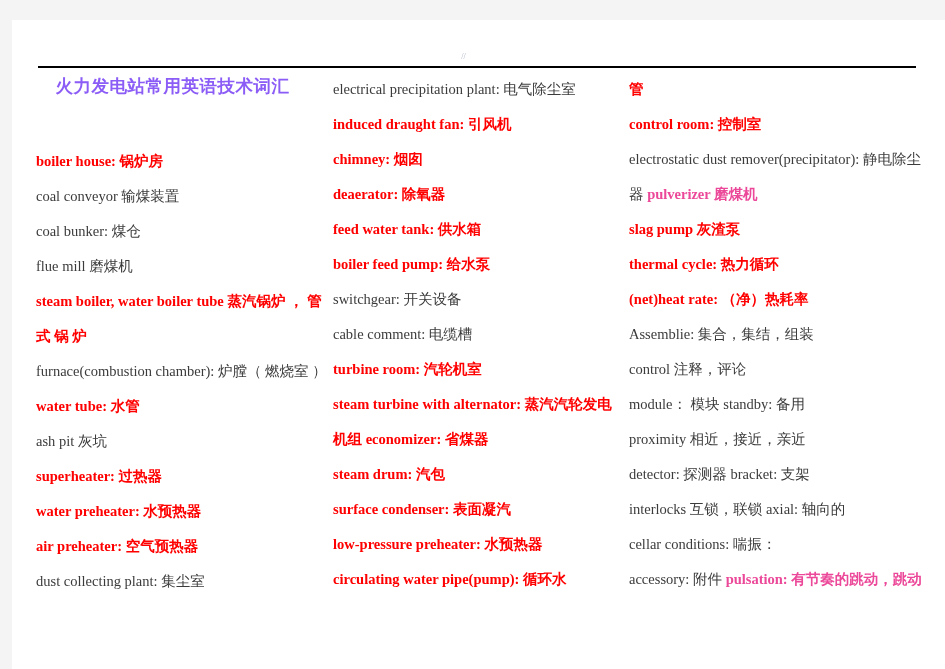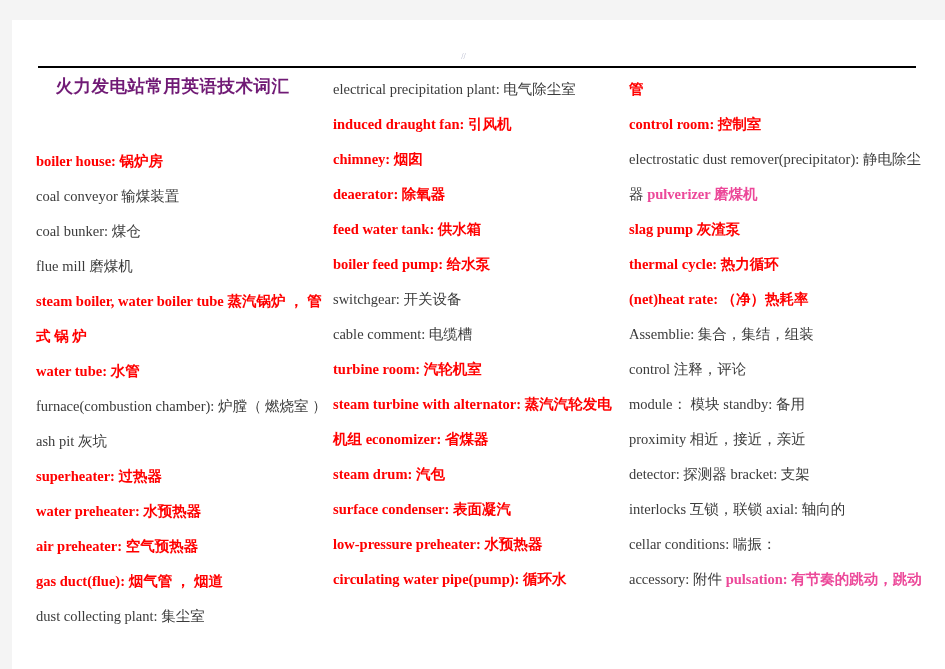--- a/index.html
+++ b/index.html
@@ -75,21 +75,21 @@
   }
   .col-1 { width: 321px; padding-left: 24px; padding-right: 6px; }
   .col-2 { width: 296px; padding-left: 0px;  padding-right: 6px; }
   .col-3 { width: 316px; padding-left: 0px;  padding-right: 10px; }
 
   .title {
     font-family: "DejaVu Sans", "Liberation Sans", sans-serif;
     font-weight: bold;
     font-size: 17.5px;
     line-height: 28px;
-    color: #701a75;
+    color: #8b5cf6;
     letter-spacing: .5px;
     text-align: center;
     padding-right: 18px;
     margin: 0 0 44px 0;
     white-space: nowrap;
   }
 
   
   .entry {
     font-size: 14.5px;
@@ -125,27 +125,26 @@
     <div id="columns">
 
       <div class="col col-1">
         <h1 class="title">火力发电站常用英语技术词汇</h1>
 
         <p class="entry red">boiler house:  锅炉房</p>
         <p class="entry">coal conveyor  输煤装置</p>
         <p class="entry">coal bunker:  煤仓</p>
         <p class="entry">flue mill 磨煤机</p>
         <p class="entry red">steam  boiler, water  boiler  tube  蒸汽锅炉 ， 管 式 锅 炉</p>
+        <p class="entry">furnace(combustion chamber):  炉膛（ 燃烧室 ）</p>
         <p class="entry red">water tube:  水管</p>
-        <p class="entry">furnace(combustion chamber):  炉膛（ 燃烧室 ）</p>
         <p class="entry">ash pit  灰坑</p>
         <p class="entry red">superheater:  过热器</p>
         <p class="entry red">water preheater:  水预热器</p>
         <p class="entry red">air preheater:  空气预热器</p>
-        <p class="entry red">gas duct(flue):  烟气管 ， 烟道</p>
         <p class="entry">dust collecting plant:  集尘室</p>
       </div>
 
       <div class="col col-2">
         <p class="entry">electrical  precipitation  plant:  电气除尘室</p>
         <p class="entry red">induced draught fan:  引风机</p>
         <p class="entry red">chimney:  烟囱</p>
         <p class="entry red">deaerator:  除氧器</p>
         <p class="entry red">feed water tank:  供水箱</p>
         <p class="entry red">boiler feed pump:  给水泵</p>

